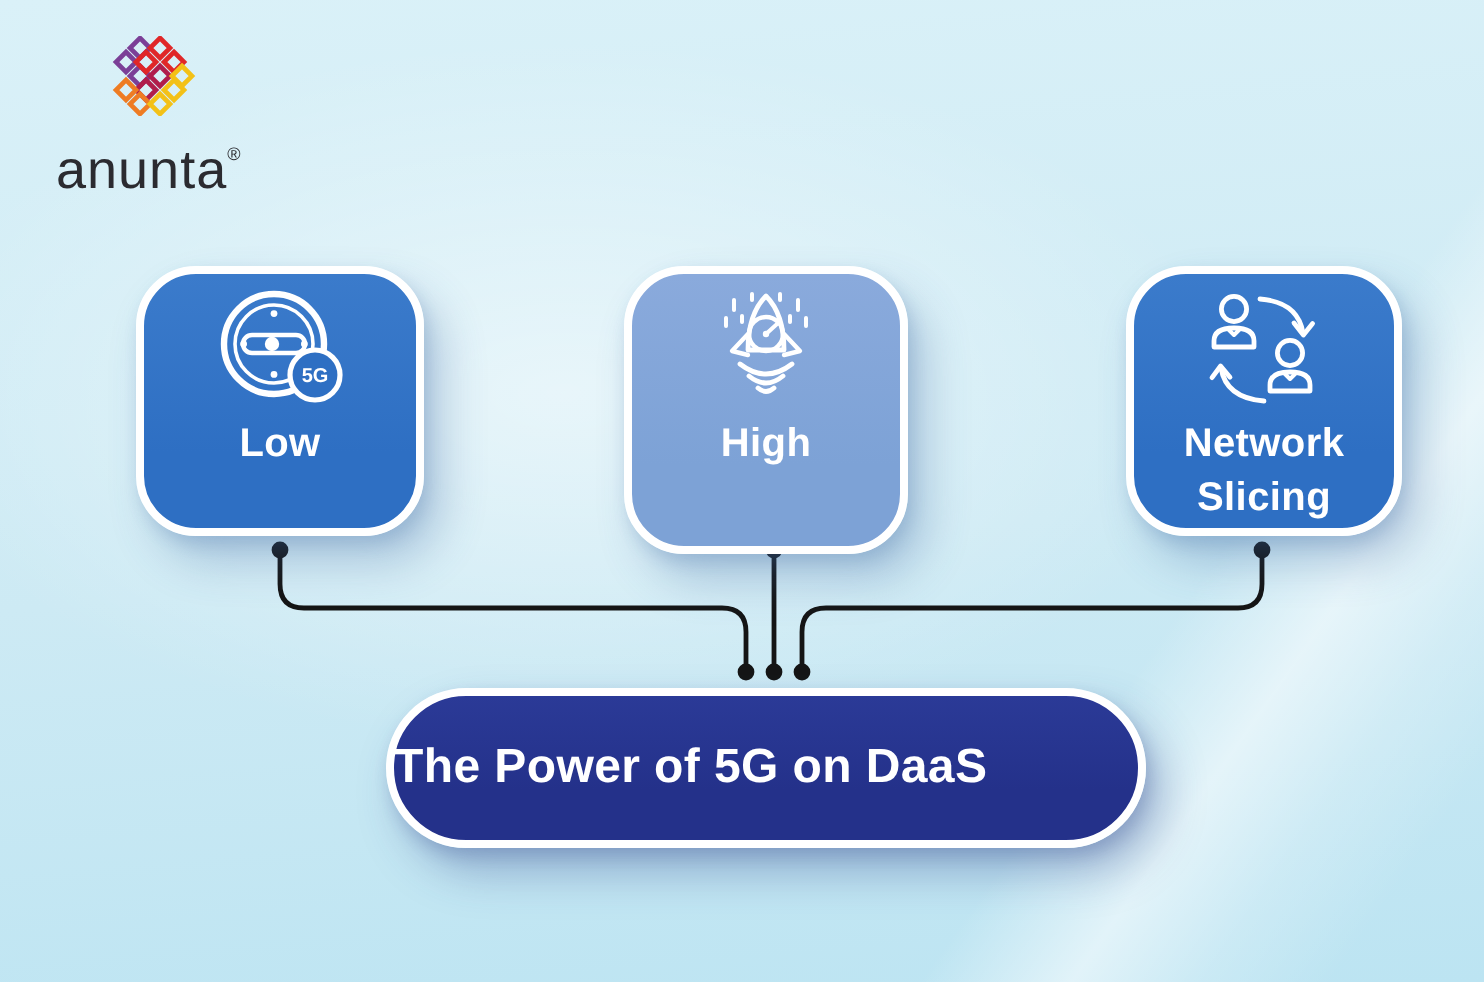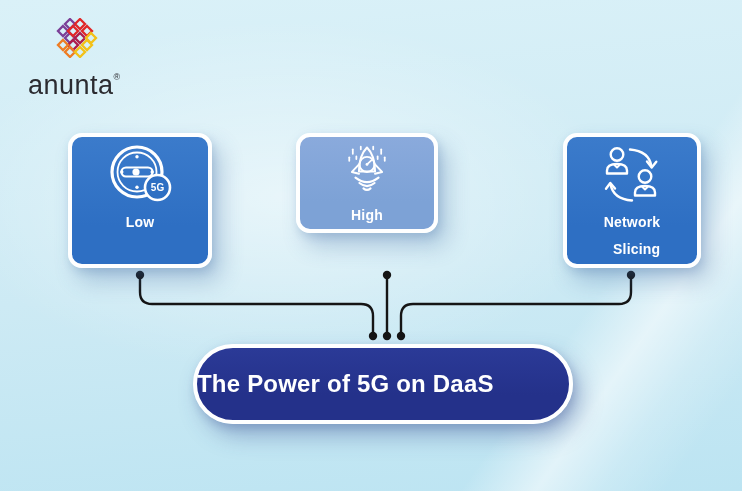--- a/index.html
+++ b/index.html
@@ -18,35 +18,35 @@
   .logo-knot { display:block; margin-left:28px; }
   .logo-text {
     font-size:27px; font-weight:500; letter-spacing:0.5px;
     color:var(--logo-text); line-height:30px; margin-top:4px;
   }
   .logo-text sup { font-size:9px; font-weight:400; vertical-align:14px; }
 
   
   .node {
     position:absolute;
-    border:4px solid #fff; border-radius:14px;
+    border:4px solid #fff; border-radius:30px;
     box-shadow: 9px 13px 22px rgba(56,100,158,0.30), 2px 4px 8px rgba(56,100,158,0.18);
     display:flex; flex-direction:column; align-items:center;
     padding-top:7px;
   }
   .node-1, .node-3 { background:linear-gradient(180deg, #3b7bcb 0%, var(--node-blue) 70%); }
   .node-2 { background:linear-gradient(180deg, #8aaadc 0%, var(--node-light-blue) 70%); }
   .node-1 { left:68px;  top:133px; width:144px; height:135px; }
-  .node-2 { left:296px; top:133px; width:142px; height:100px; }
+  .node-2 { left:312px; top:133px; width:142px; height:144px; }
   .node-3 { left:563px; top:133px; width:138px; height:135px; }
 
   .node-icon { display:block; }
   .node-label {
-    margin-top:3px; text-align:right;
-    font-size:14px; font-weight:700; color:#fff; line-height:27px;
+    margin-top:3px; text-align:center;
+    font-size:20px; font-weight:700; color:#fff; line-height:27px;
     letter-spacing:0.2px;
   }
   .node-label span { display:block; }
 
   
   .connectors { position:absolute; left:0; top:0; z-index:0; pointer-events:none; }
   .connectors path { fill:none; stroke:var(--connector); stroke-width:2.4; stroke-linecap:round; }
   .connectors circle { fill:var(--connector); }
 
   

